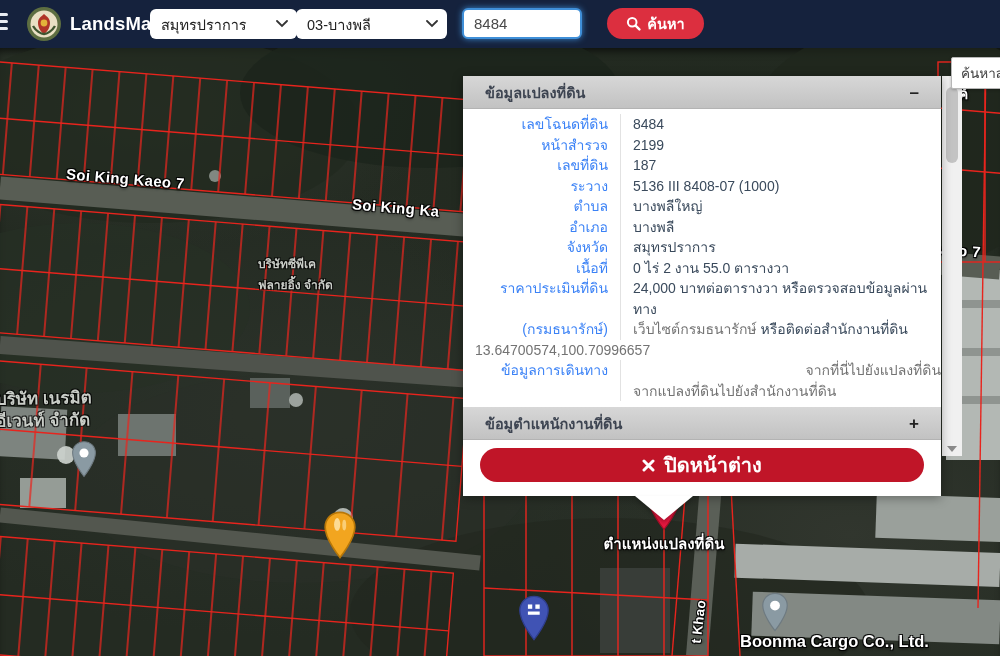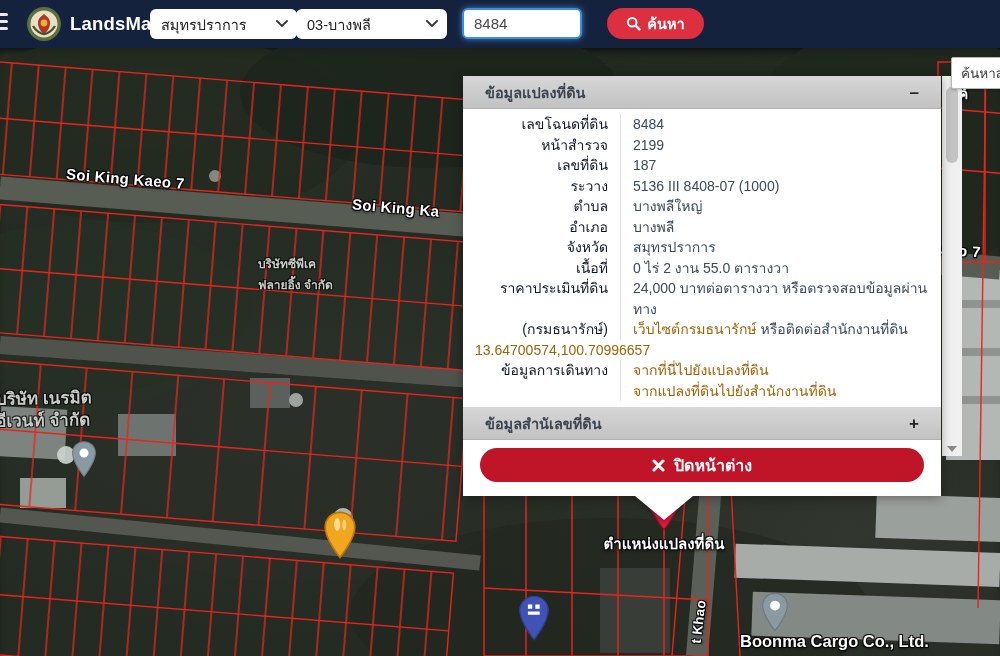--- a/index.html
+++ b/index.html
@@ -48,26 +48,26 @@
            box-shadow:0 2px 10px rgba(0,0,0,.35); }
   .panel-tail { position:absolute; left:172px; top:100%; width:0; height:0;
                 border-left:29px solid transparent; border-right:29px solid transparent; border-top:24px solid #ffffff;
                 filter:drop-shadow(0 3px 2px rgba(0,0,0,.25)); }
   .sec-header { height:33px; background:linear-gradient(#d7d7d7,#c2c2c2); border-bottom:1px solid #b3b3b3;
                 display:flex; align-items:center; justify-content:space-between; padding:0 22px;
                 color:#3d4451; font-size:14.5px; font-weight:bold; }
   .sec-header .toggle { font-size:17px; color:#222; font-weight:bold; cursor:pointer; line-height:1; }
   .rows { padding:5px 0 6px 0; }
   .row { display:flex; font-size:14px; line-height:20.5px; color:#3a4a5c; }
-  .row .lbl { width:158px; text-align:right; padding-right:12px; border-right:1px solid #e2e2e2; color:#0f172a; flex:none; }
+  .row .lbl { width:158px; text-align:right; padding-right:12px; border-right:1px solid #e2e2e2; color:#3b82f6; flex:none; }
   .row .val { padding-left:12px; flex:1; }
-  a.lk { color:#a16207; text-decoration:none; cursor:pointer; }
+  a.lk { color:#737373; text-decoration:none; cursor:pointer; }
   .footer { padding:8px 17px 14px 17px; background:#fff; }
   .close-btn { width:100%; height:34px; background:#c01528; border:none; border-radius:17px; color:#fff;
-               font-size:16px; font-weight:bold; display:flex; align-items:center; justify-content:center; gap:9px;
+               font-size:20px; font-weight:bold; display:flex; align-items:center; justify-content:center; gap:9px;
                cursor:pointer; font-family:"Liberation Sans", sans-serif; }
 
   
   .vscroll { position:absolute; left:942px; top:76px; width:20px; height:380px; background:#f0f0f0; z-index:25; }
   .vscroll .thumb { position:absolute; left:4px; top:11px; width:12px; height:76px; background:#c3c3c3; border-radius:6px; }
   .vscroll .arrow-down { position:absolute; left:5px; bottom:4px; width:0; height:0;
                border-left:5px solid transparent; border-right:5px solid transparent; border-top:6px solid #8a8a8a; }
   .place-search { position:absolute; left:951px; top:57px; z-index:45; background:#fff; border:1px solid #b7b7b7; border-radius:2px;
                padding:4px 9px; font-size:13.5px; color:#404040; white-space:nowrap; box-shadow:0 1px 3px rgba(0,0,0,.25); }
 </style>
@@ -276,28 +276,28 @@
     <div class="row">
       <div class="lbl">(กรมธนารักษ์)</div>
       <div class="val"><a class="lk">เว็บไซต์กรมธนารักษ์</a><span> หรือติดต่อสำนักงานที่ดิน</span></div>
     </div>
     <div class="row">
       <div class="val"><a class="lk">13.64700574,100.70996657</a></div>
     </div>
     <div class="row">
       <div class="lbl">ข้อมูลการเดินทาง</div>
       <div class="val">
-        <a class="lk" style="display:block;">จากที่นี่ไปยังแปลงที่ดิน</a>
+        <a class="lk" style="display:block;text-align:right;">จากที่นี่ไปยังแปลงที่ดิน</a>
         <a class="lk" style="display:block;">จากแปลงที่ดินไปยังสำนักงานที่ดิน</a>
       </div>
     </div>
   </div>
 
   <div class="sec-header">
-    <span>ข้อมูลสำนัเลขที่ดิน</span>
+    <span>ข้อมูตำแหนักงานที่ดิน</span>
     <span class="toggle">+</span>
   </div>
 
   <div class="footer">
     <button class="close-btn">
       <svg width="13" height="13" viewBox="0 0 13 13">
           <path d="M2 2 L11 11 M11 2 L2 11" stroke="#fff" stroke-width="3" stroke-linecap="round"></path>
         </svg>
       <span>ปิดหน้าต่าง</span>
     </button>

